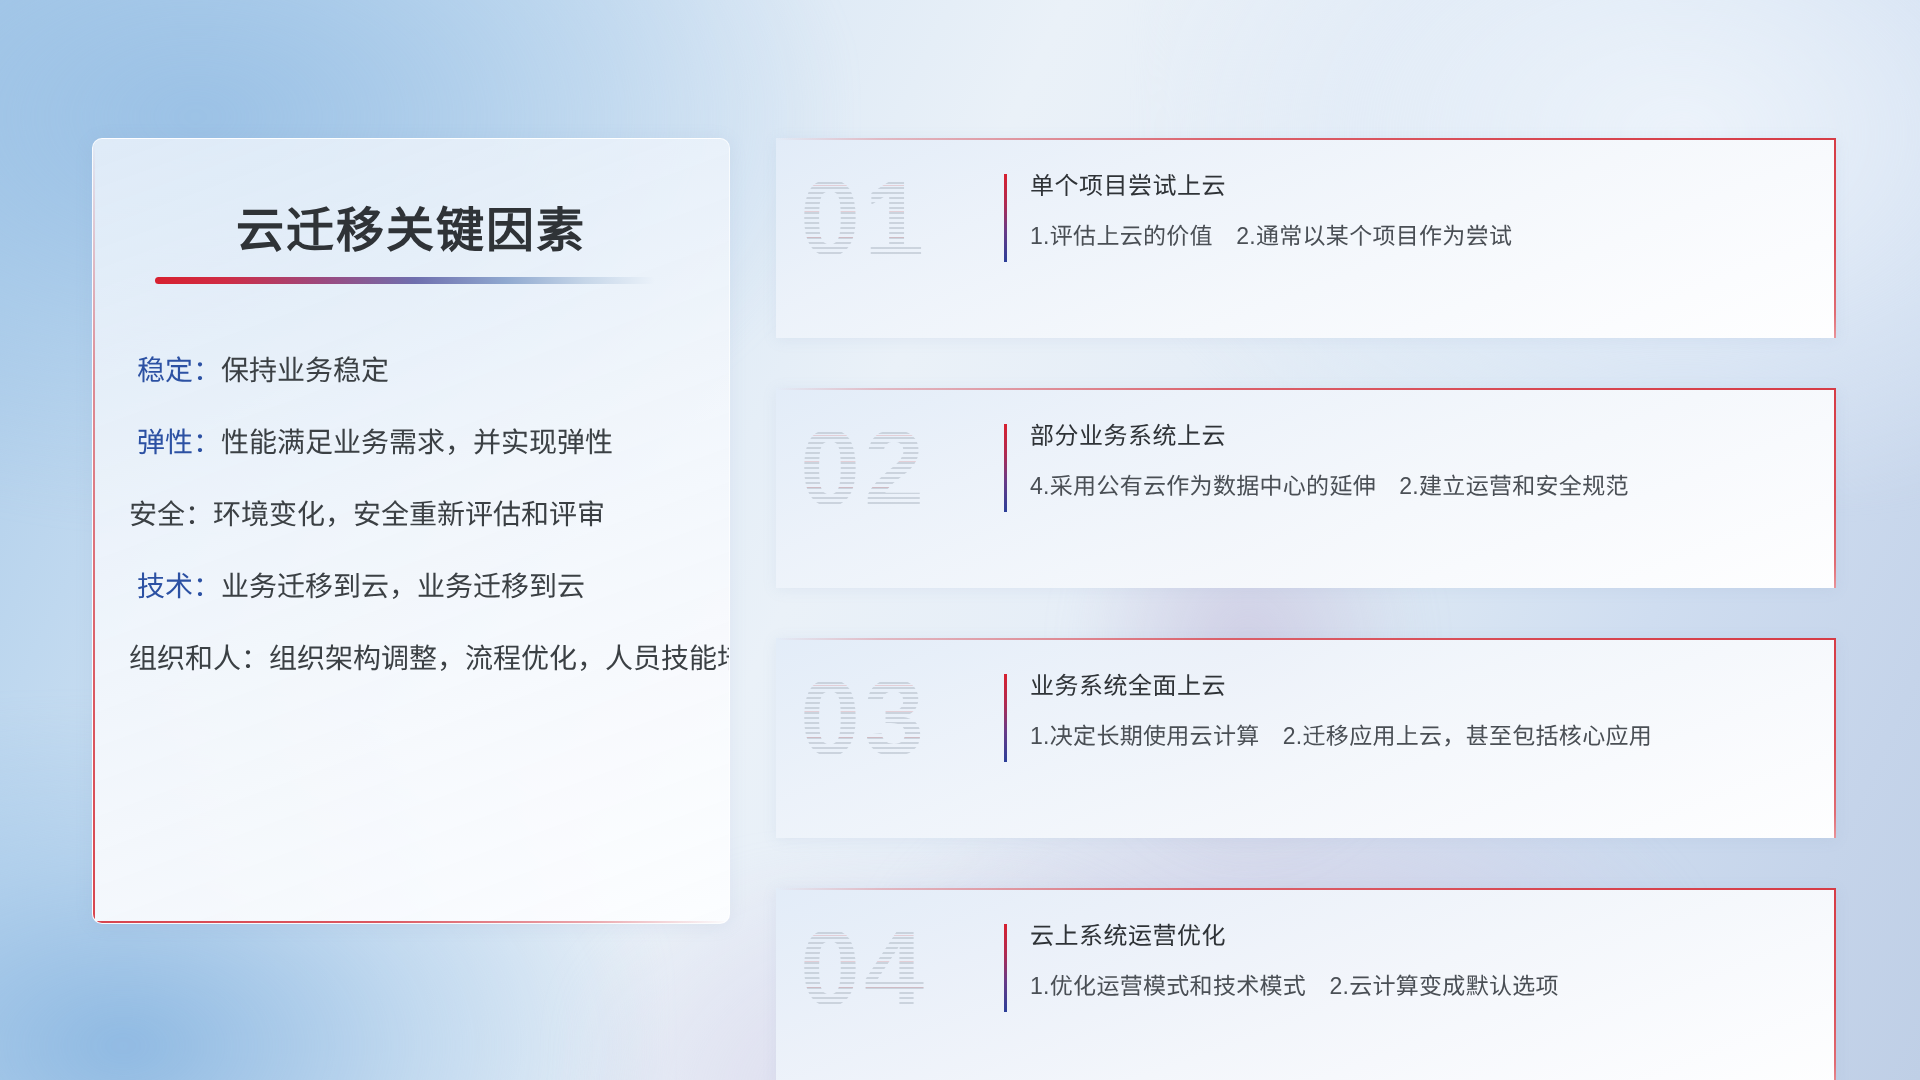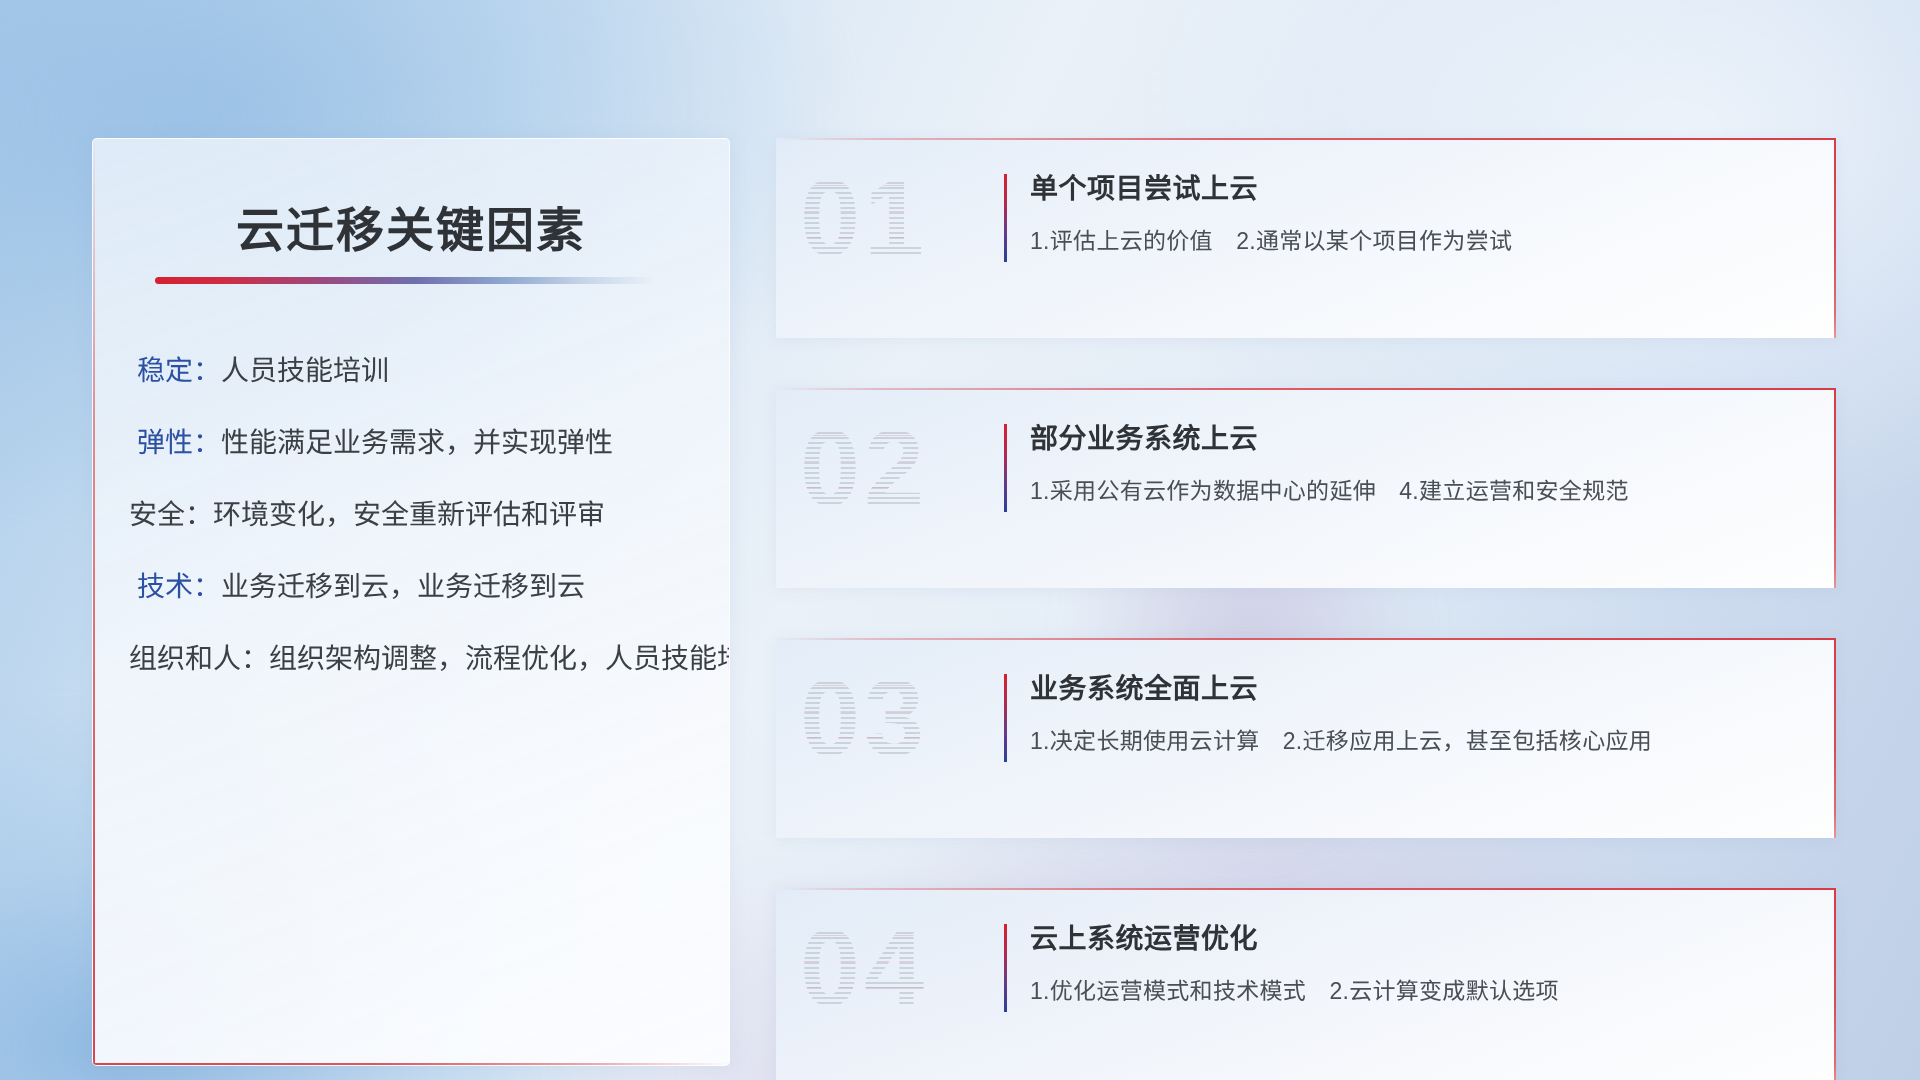--- a/index.html
+++ b/index.html
@@ -53,22 +53,22 @@
   .bg-glow-6 {
     position:absolute; left:56%; top:40%; width:18%; height:40%;
     background:radial-gradient(ellipse at 50% 50%, rgba(190,178,212,0.5) 0%, rgba(196,188,218,0) 72%);
     filter:blur(22px);
   }
 
   
   .left-panel {
     position:absolute;
     left:92px; top:138px;
-    width:638px; height:928px;
-    border-radius:5px;
+    width:638px; height:786px;
+    border-radius:10px;
     background:linear-gradient(160deg,
        rgba(228,238,249,0.92) 0%,
        rgba(235,242,250,0.88) 22%,
        rgba(243,247,252,0.90) 48%,
        rgba(248,250,253,0.93) 72%,
        rgba(252,253,255,0.96) 100%);
     border:1px solid rgba(255,255,255,0.75);
     box-shadow:0 2px 18px rgba(120,150,190,0.12);
     overflow:hidden;
   }
@@ -166,21 +166,21 @@
   }
 
   .card-divider {
     position:absolute; left:228px; top:36px;
     width:3px; height:88px;
     background:linear-gradient(to bottom, #d7202f 0%, #b02a50 34%, #6a3a86 64%, #2b3f99 100%);
   }
 
   .card-body { position:absolute; left:254px; right:40px; top:28px; }
   .card-title {
-    font-size:28px; font-weight:700; color:#2f3337;
+    font-size:24px; font-weight:400; color:#2f3337;
     letter-spacing:0.5px;
     margin-bottom:16px;
   }
   .card-desc {
     font-size:23px; color:#4a4f55; letter-spacing:0.3px;
   }
 </style>
 </head>
 <body>
 
@@ -189,21 +189,21 @@
 <div class="bg-glow-2"></div>
 <div class="bg-glow-3"></div>
 <div class="bg-glow-4"></div>
 <div class="bg-glow-5"></div>
 <div class="bg-glow-6"></div>
 
 <section class="left-panel">
   <h1 class="panel-title">云迁移关键因素</h1>
   <div class="panel-underline"></div>
   <div class="factor-list">
-      <div class="factor-row"><span class="lbl blue">稳定：</span><span class="val">人员技能培训</span></div>
+      <div class="factor-row"><span class="lbl blue">稳定：</span><span class="val">保持业务稳定</span></div>
       <div class="factor-row"><span class="lbl blue">弹性：</span><span class="val">性能满足业务需求，并实现弹性</span></div>
       <div class="factor-row"><span class="lbl dark">安全：</span><span class="val">环境变化，安全重新评估和评审</span></div>
       <div class="factor-row"><span class="lbl blue">技术：</span><span class="val">业务迁移到云，业务迁移到云</span></div>
       <div class="factor-row"><span class="lbl dark">组织和人：</span><span class="val">组织架构调整，流程优化，人员技能培训</span></div>
     </div>
 </section>
 
 <section class="cards">
     <article class="card">
       <div class="card-num">01</div>
@@ -213,21 +213,21 @@
         <div class="card-title">单个项目尝试上云</div>
         <div class="card-desc">1.评估上云的价值　2.通常以某个项目作为尝试</div>
       </div>
     </article>
     <article class="card">
       <div class="card-num">02</div>
       <div class="card-num-tint">02</div>
       <div class="card-divider"></div>
       <div class="card-body">
         <div class="card-title">部分业务系统上云</div>
-        <div class="card-desc">1.采用公有云作为数据中心的延伸　4.建立运营和安全规范</div>
+        <div class="card-desc">4.采用公有云作为数据中心的延伸　2.建立运营和安全规范</div>
       </div>
     </article>
     <article class="card">
       <div class="card-num">03</div>
       <div class="card-num-tint">03</div>
       <div class="card-divider"></div>
       <div class="card-body">
         <div class="card-title">业务系统全面上云</div>
         <div class="card-desc">1.决定长期使用云计算　2.迁移应用上云，甚至包括核心应用</div>
       </div>

